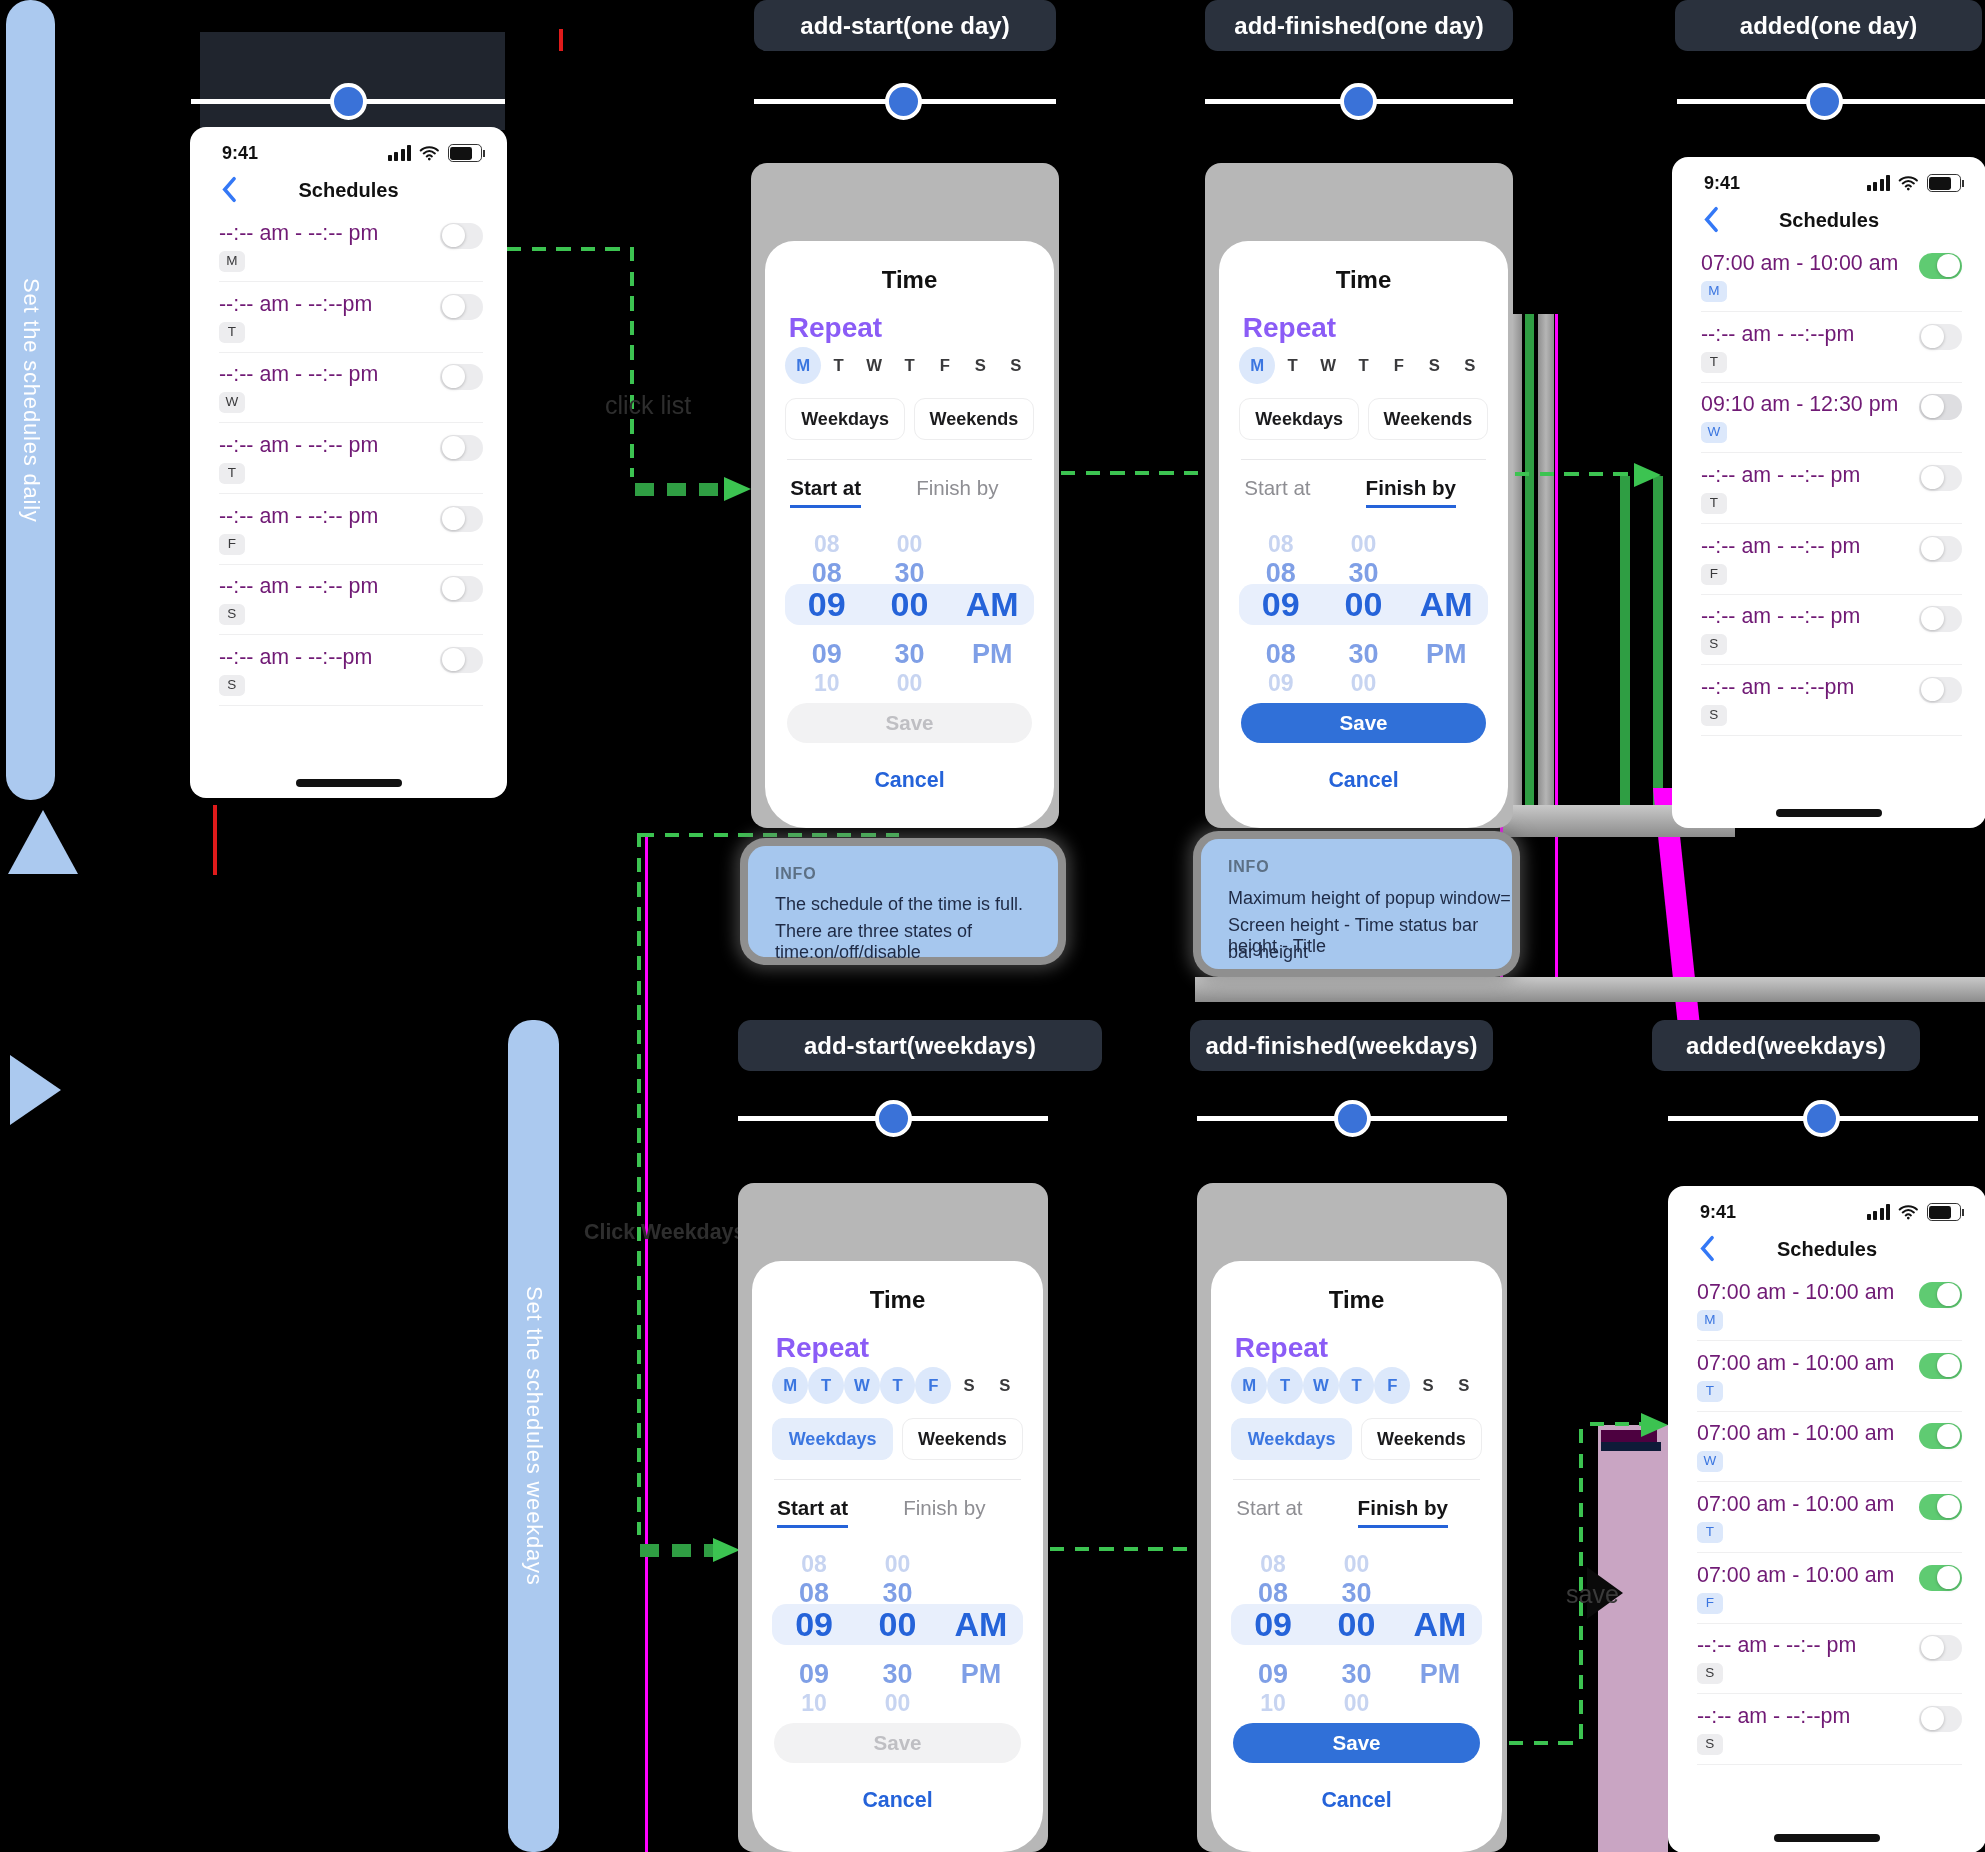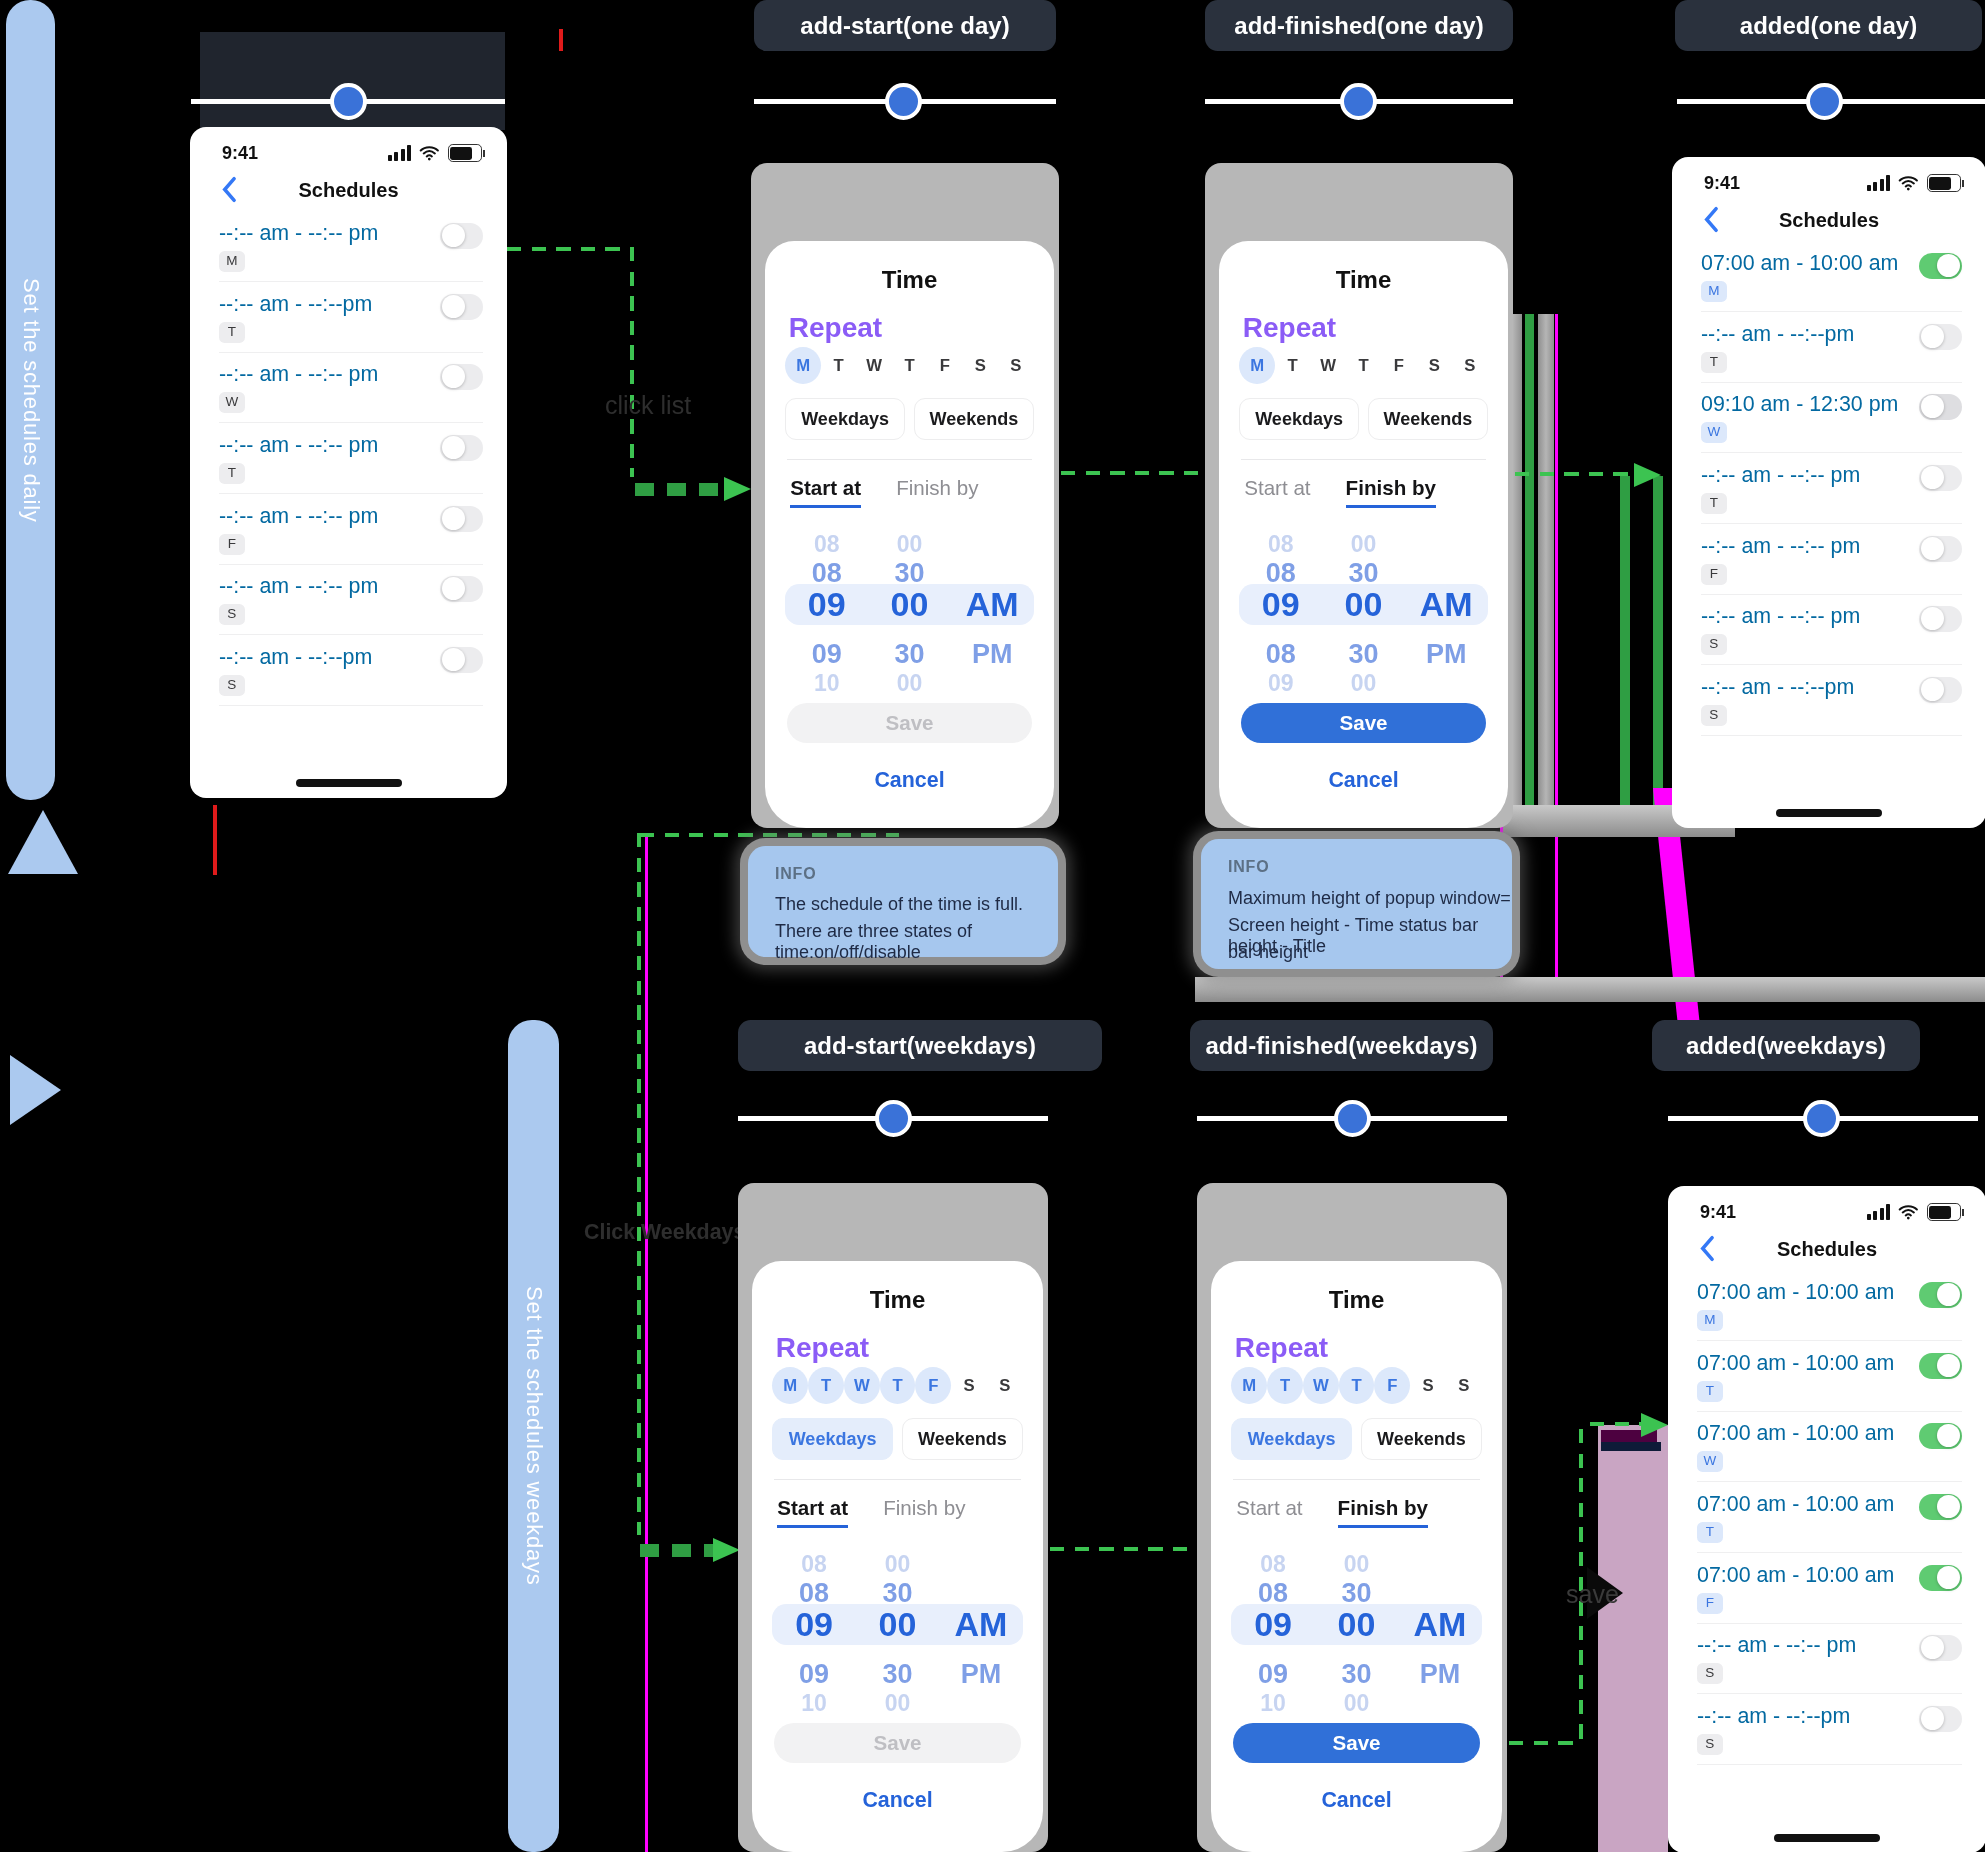--- a/index.html
+++ b/index.html
@@ -48,21 +48,21 @@
   .sig i{display:block;width:4px;background:#111;border-radius:0.8px;}
   .batt{width:32px;height:16px;border:1.6px solid #333;border-radius:4.8px;position:relative;}
   .batt i{position:absolute;left:1.6px;top:1.6px;bottom:1.6px;width:22px;background:#111;border-radius:2.4px;display:block;}
   .batt u{position:absolute;right:-4.8px;top:4.8px;width:2.4px;height:6.4px;background:#333;display:block;}
   .pheader{position:absolute;top:46px;left:0;right:0;height:37px;}
   .pheader .ptitle{position:absolute;left:0;right:0;text-align:center;top:6.4px;
                    font-size:20px;font-weight:700;color:#111;}
   .backic{position:absolute;left:30px;top:3.2px;}
   .lrows{position:absolute;top:83px;left:0;right:0;}
   .lrow{position:absolute;left:29px;right:24px;height:71px;border-bottom:1.6px solid #efeff0;}
-  .rtime{position:absolute;left:0;top:11px;font-size:21.4px;color:#0369a1;}
+  .rtime{position:absolute;left:0;top:11px;font-size:21.4px;color:#701a75;}
   .badge{position:absolute;left:0;top:41px;min-width:16px;height:20.6px;border-radius:5.6px;
          background:#ededef;color:#3a3a3c;font-size:13.5px;line-height:20.6px;text-align:center;padding:0 4.8px;}
   .badge.active{background:#dce8fb;color:#3b76e0;}
   .toggle{position:absolute;right:0;top:12.7px;width:43px;height:26px;border-radius:13.5px;background:#ececee;}
   .toggle .knob{position:absolute;top:1.6px;left:1.6px;width:23px;height:23px;border-radius:50%;
                 background:#fff;box-shadow:0 0.8px 3.2px rgba(0,0,0,.25);}
   .toggle.on{background:#5fcb72;}
   .toggle.on .knob{left:18px;}
   .toggle.disabled{background:#dedee1;}
   .homebar{position:absolute;bottom:11px;left:50%;margin-left:-53px;width:106px;height:8px;
@@ -75,21 +75,21 @@
   .mlabel{position:absolute;top:71px;left:24px;font-size:28px;font-weight:700;color:#8b5cf6;}
   .days{position:absolute;top:106px;left:20.6px;right:20.6px;display:flex;justify-content:space-between;}
   .day{width:37px;height:37px;border-radius:50%;display:flex;align-items:center;justify-content:center;
        font-size:16.7px;font-weight:700;color:#3a3a3c;}
   .day.active{background:#dce8fb;color:#3b76e0;}
   .wrow{position:absolute;top:157px;left:20.6px;right:20.6px;display:flex;gap:9.5px;}
   .wbtn{flex:1;height:40px;border:1.6px solid #ededee;border-radius:11px;background:#fff;
         display:flex;align-items:center;justify-content:center;font-size:18px;font-weight:700;color:#1b1b1d;}
   .wbtn.active{background:#e4edfb;border-color:#e4edfb;color:#3b76e0;}
   .mdivider{position:absolute;top:218px;left:22px;right:22px;border-top:1.6px solid #e8e8ea;}
-  .ptabs{position:absolute;top:235px;left:25.4px;display:flex;gap:35px;text-align:center;}
+  .ptabs{position:absolute;top:235px;left:25.4px;display:flex;gap:55px;text-align:center;}
   .ptab{font-size:20.6px;color:#8e8e93;padding-bottom:4.8px;}
   .ptab.active{color:#151517;font-weight:700;border-bottom:3.2px solid #2563d9;}
   .pr{position:absolute;left:20.6px;right:20.6px;display:flex;align-items:center;height:32px;}
   .pr>span{flex:1;text-align:center;font-weight:700;}
   .pr.faint>span{color:#c7d4f1;font-size:23px;}
   .pr.light>span{color:#7f9fe6;font-size:27px;}
   .pr.sel{background:#e8effc;border-radius:14.3px;height:41px;}
   .pr.sel>span{color:#2563d9;font-size:34px;font-weight:800;}
   .msave{position:absolute;top:462px;left:22px;right:22px;height:40px;border-radius:20.6px;
          background:#f2f2f3;color:#bfbfc3;font-size:20.6px;font-weight:700;

